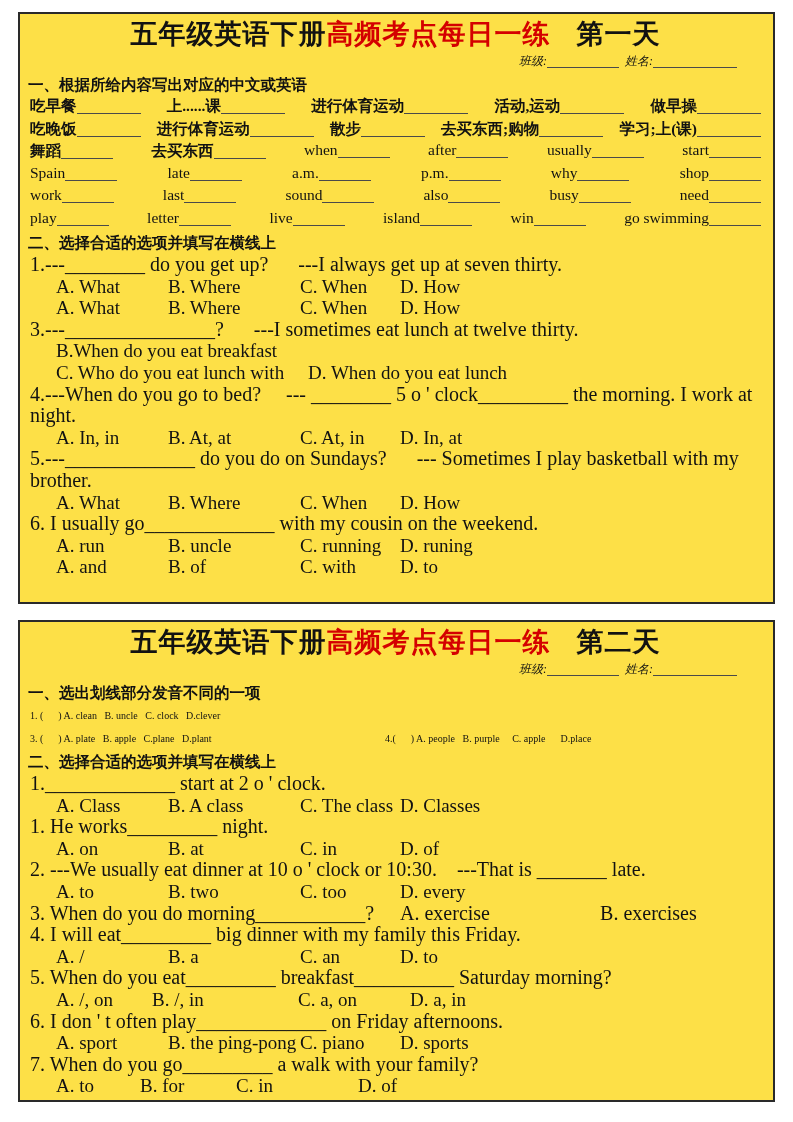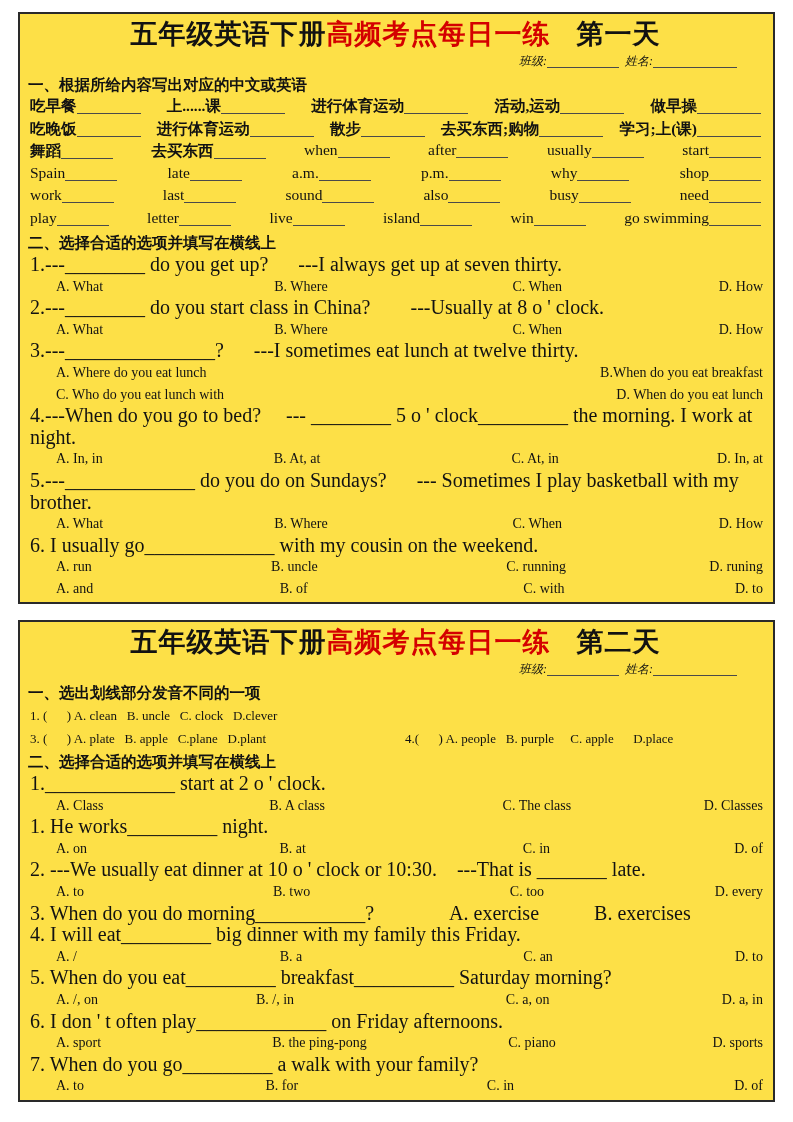--- a/index.html
+++ b/index.html
@@ -36,30 +36,30 @@
 
   .vrow{
     display:flex;justify-content:space-between;
     font-size:15.5px;font-weight:bold;height:22.5px;padding:0 2px;
   }
   .vrow .en{font-weight:normal;}
   .vrow .bl{width:52px;}
   .vrow.five .bl{width:64px;}
 
   .qline{font-size:20px;line-height:21.6px;white-space:pre-wrap;padding-left:2px;}
-  .opts{display:flex;font-size:14px;line-height:21.6px;white-space:pre-wrap;padding-left:28px;justify-content:space-between;}
+  .opts{display:flex;font-size:19px;line-height:21.6px;white-space:pre-wrap;padding-left:28px;}
   .opts span{flex:none;}
   .c1{width:112px}.c2{width:132px}.c3{width:100px}
   .d1{width:252px}
   .e1{width:84px}.e2{width:96px}.e3{width:122px}
   .f1{width:96px}.f2{width:146px}.f3{width:112px}
   .inlineopts{display:flex;}
-  .inlineopts .ioA{margin-left:20px;width:200px;flex:none;text-align:center;}
-
-  .prow{display:flex;font-size:13px;line-height:23px;white-space:pre-wrap;padding-left:2px;gap:20px;}
+  .inlineopts .ioA{margin-left:26px;width:200px;flex:none;}
+
+  .prow{display:flex;font-size:10px;line-height:23px;white-space:pre-wrap;padding-left:2px;}
   .prow .pl{width:355px;flex:none;}
   .prow .pr{flex:1;}
 </style>
 </head>
 <body>
 
 <section class="sheet" id="sheet1">
   <h1 class="title"><span>五年级英语下册</span><span class="red">高频考点每日一练</span><span class="day">第一天</span></h1>
 
   <div class="idline">
@@ -115,28 +115,27 @@
     <span class="en"><span>go swimming</span><span class="bl"></span></span>
   </div>
 
   <h2 class="sechead">二、选择合适的选项并填写在横线上</h2>
 
   <div class="qline">1.---________ do you get up?      ---I always get up at seven thirty.</div>
   <div class="opts">
     <span class="c1">A. What</span><span class="c2">B. Where</span><span class="c3">C. When</span><span>D. How</span>
   </div>
 
-  <div class="qline">2.---________ do you start class in China?        ---Usually at 8 o ' clock.</div>
   <div class="opts">
     <span class="c1">A. What</span><span class="c2">B. Where</span><span class="c3">C. When</span><span>D. How</span>
   </div>
 
   <div class="qline">3.---_______________?      ---I sometimes eat lunch at twelve thirty.</div>
   <div class="opts">
-    <span class="d1">A. Where do you eat lunch</span><span>B.When do you eat breakfast</span>
+    <span>B.When do you eat breakfast</span>
   </div>
   <div class="opts">
     <span class="d1">C. Who do you eat lunch with</span><span>D. When do you eat lunch</span>
   </div>
 
   <div class="qline">4.---When do you go to bed?     --- ________ 5 o ' clock_________ the morning. I work at night.</div>
   <div class="opts">
     <span class="c1">A. In, in</span><span class="c2">B. At, at</span><span class="c3">C. At, in</span><span>D. In, at</span>
   </div>
 

